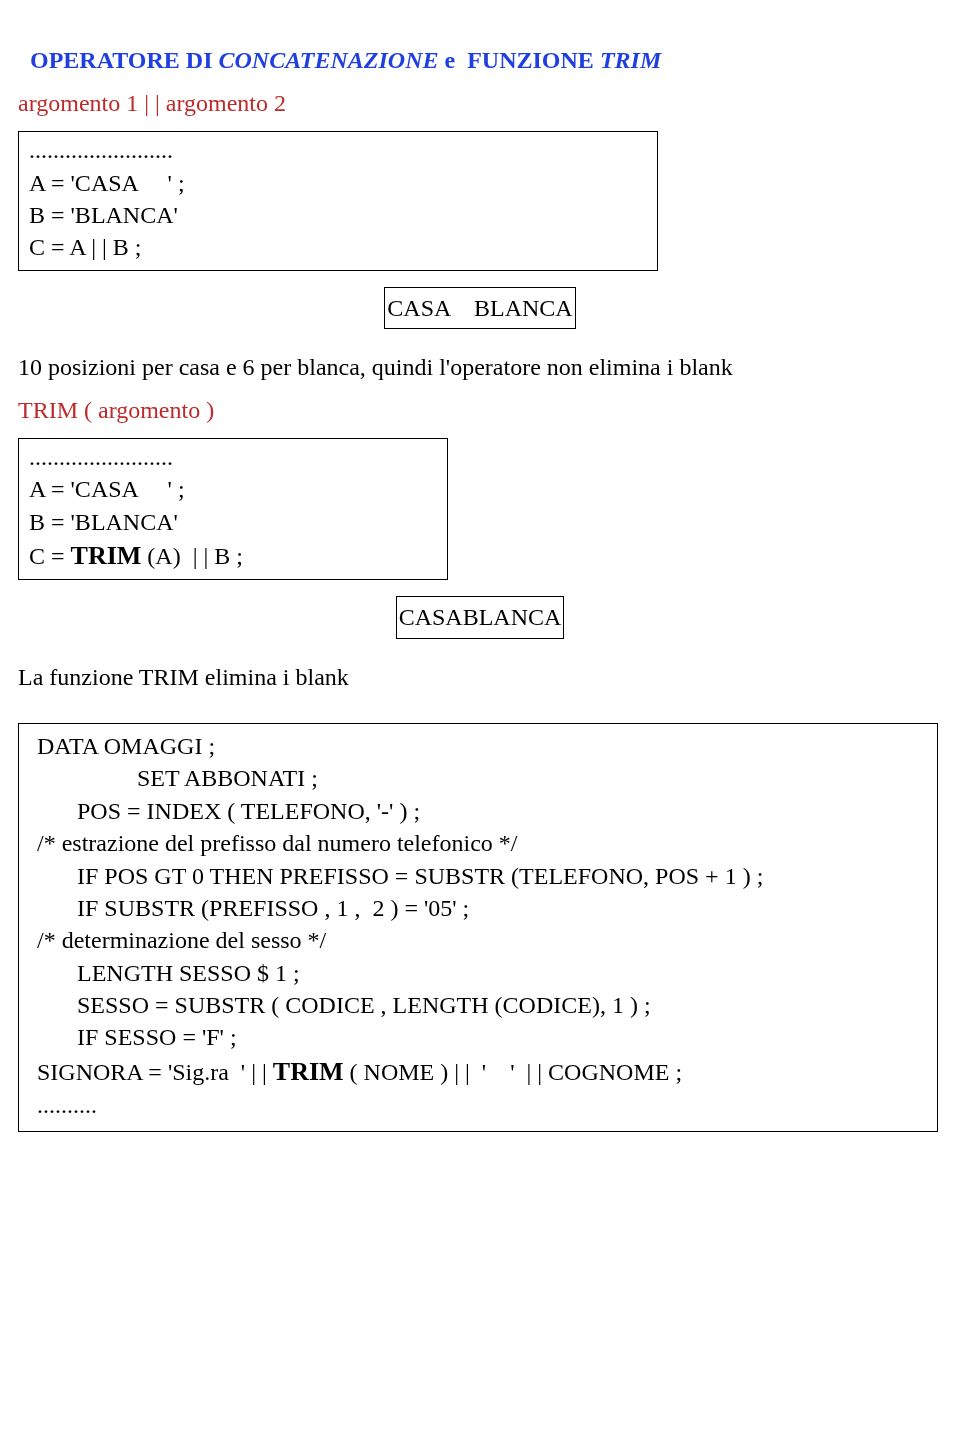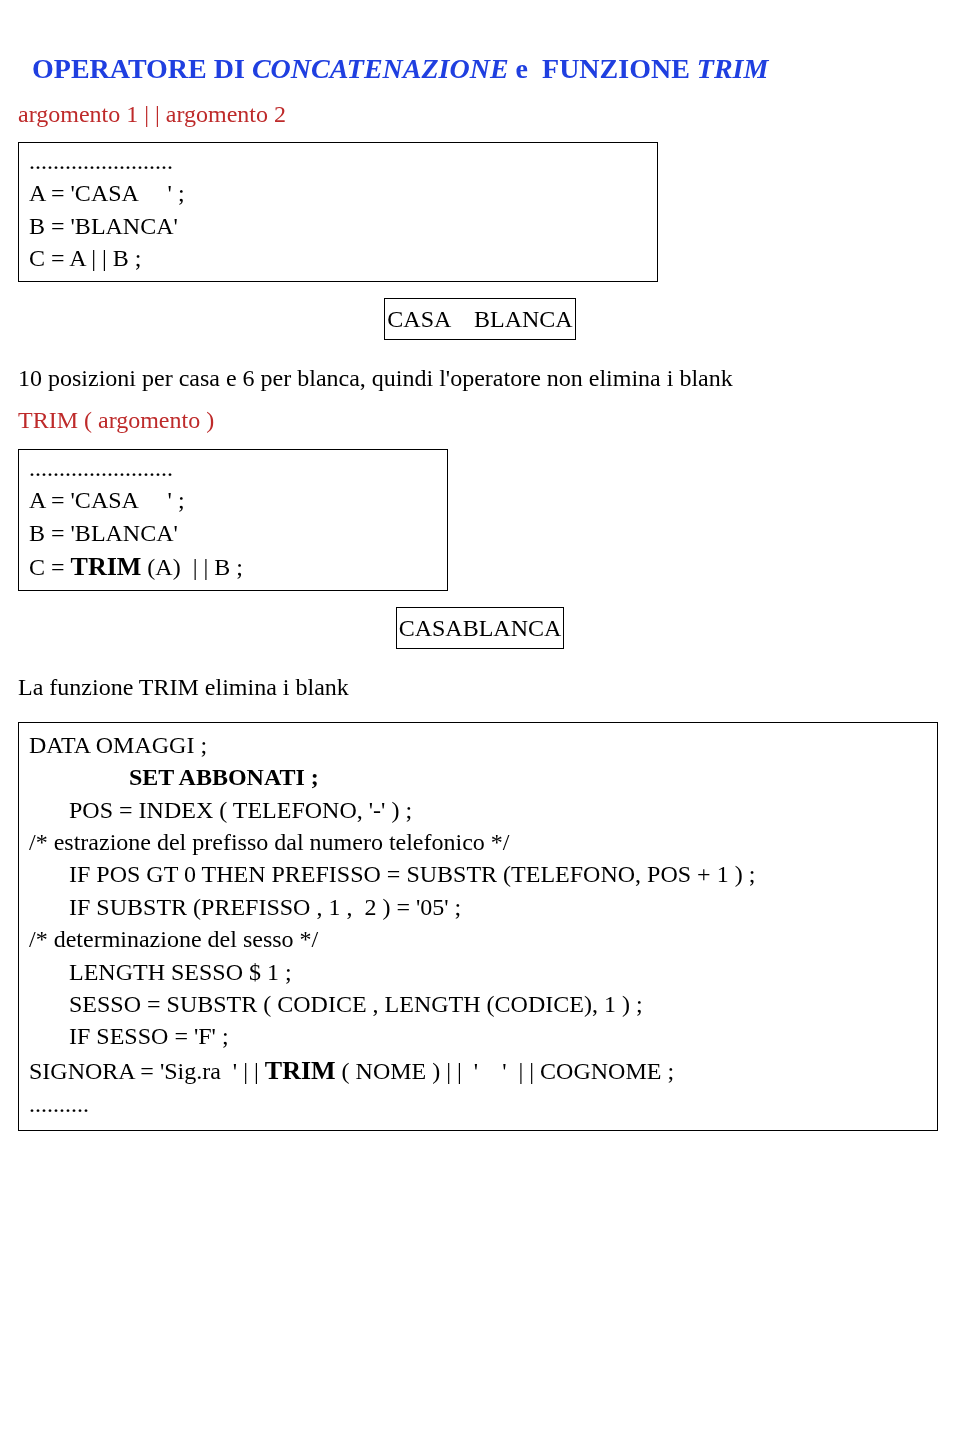--- a/index.html
+++ b/index.html
@@ -7,21 +7,21 @@
     font-size: 24px;
     color: #000;
     background: #fff;
     margin: 0;
     padding: 12px 18px 24px 18px;
     width: 960px;
     box-sizing: border-box;
     line-height: 1.35;
   }
   .title {
-    font-size: 28px;
+    font-size: 24px;
     font-weight: bold;
     margin-bottom: 10px;
     white-space: pre;
   }
   .blue { color: #1f3fe0; }
   .italic { font-style: italic; }
   .red { color: #be2a2a; }
   .box {
     border: 1px solid #000;
     padding: 2px 10px 6px 10px;
@@ -47,26 +47,26 @@
   }
   .code {
     font-family: "Times New Roman", Times, serif;
     white-space: pre;
   }
   .para {
     margin: 2px 0 10px 0;
   }
   .bigbox {
     border: 1px solid #000;
-    padding: 6px 10px 10px 10px;
-    margin: 0 0 0 0;
+    padding: 6px 10px 10px 18px;
+    margin: 12px 0 0 0;
     width: 920px;
     box-sizing: border-box;
   }
-  .indent1 { margin-left: 100px; font-weight: bold; }
+  .indent1 { margin-left: 100px; }
   .indent2 { margin-left: 40px; }
   .trimkw { font-weight: bold; font-size: 26px; }
   .small-spacer { height: 8px; }
 </style>
 </head>
 <body>
 
 <div class="title">
   <span class="blue">OPERATORE DI </span><span class="blue italic">CONCATENAZIONE</span><span class="blue"> e  FUNZIONE </span><span class="blue italic">TRIM</span>
 </div>

